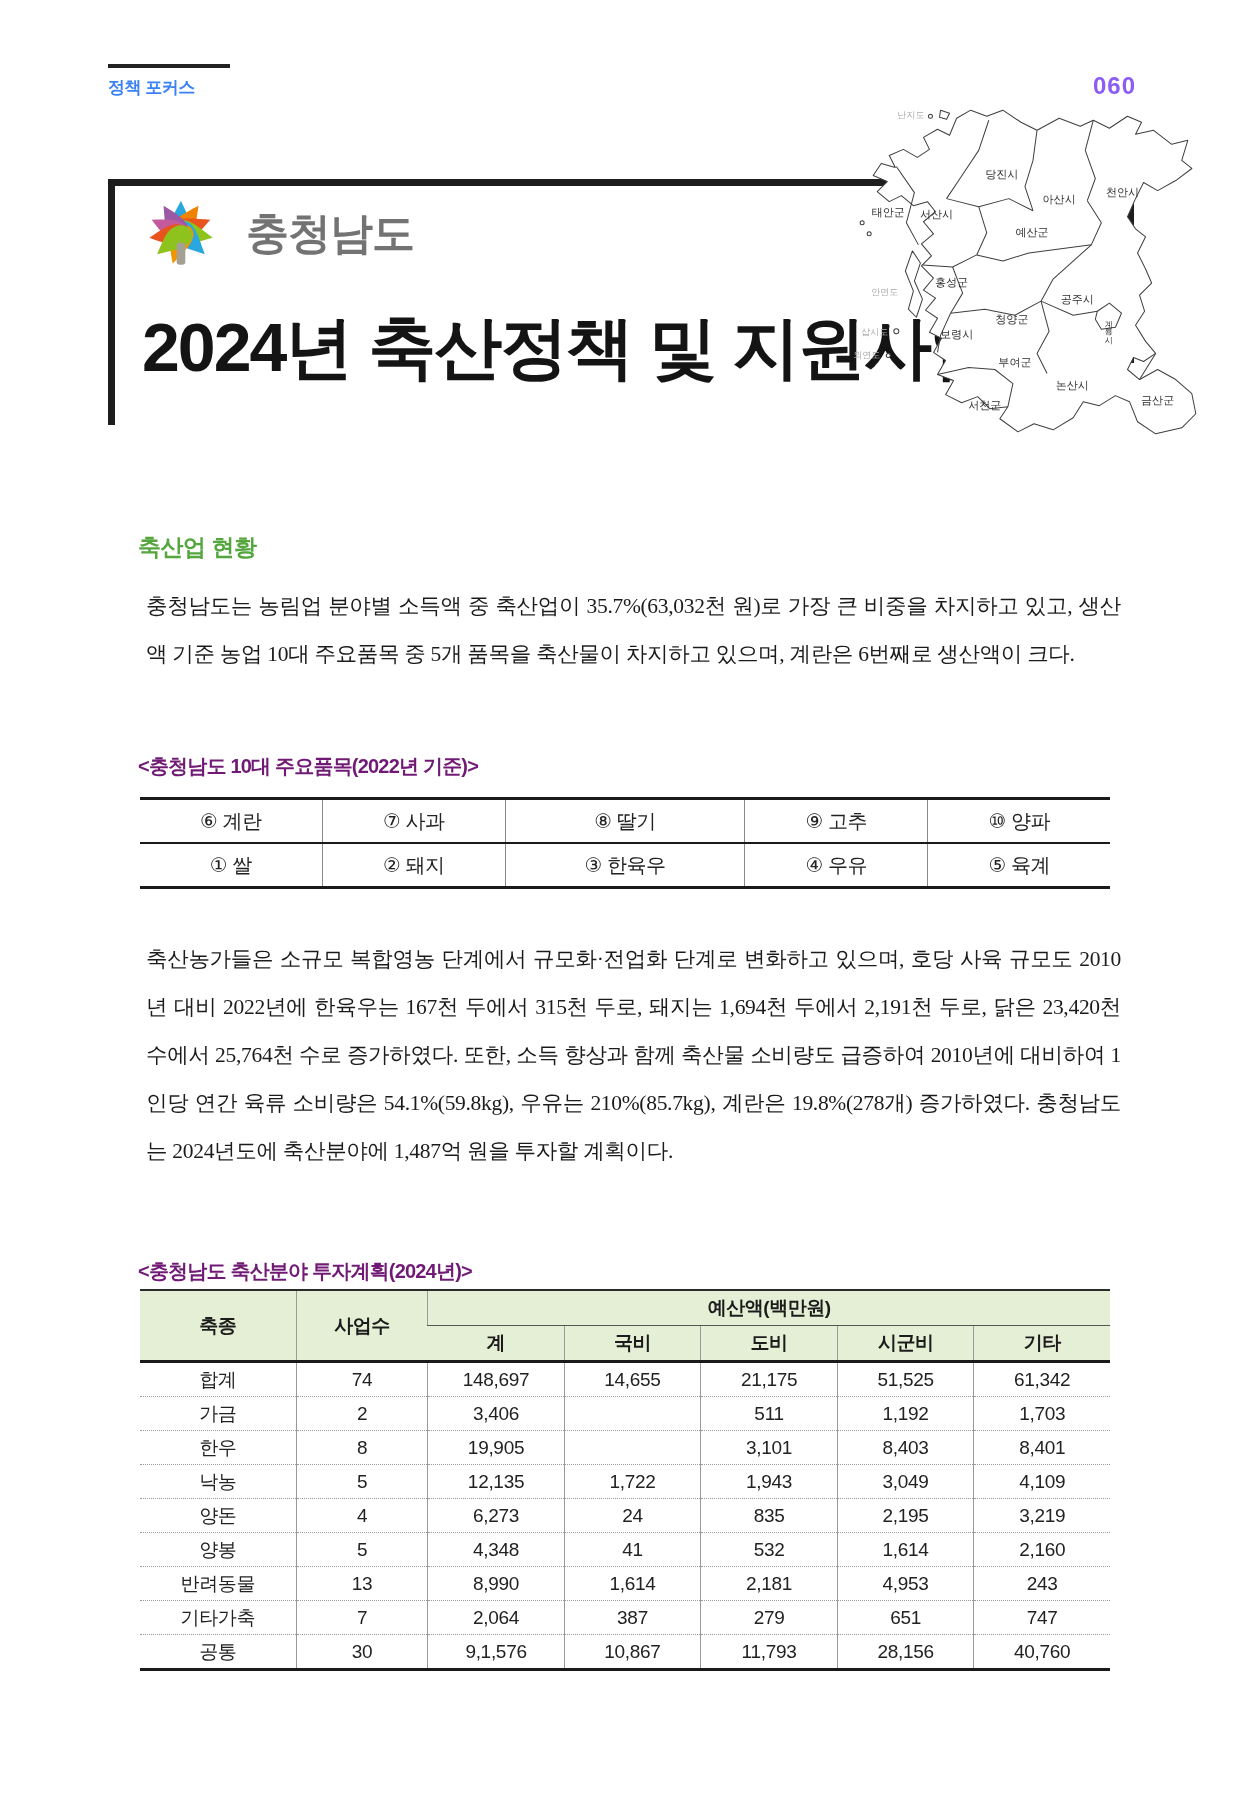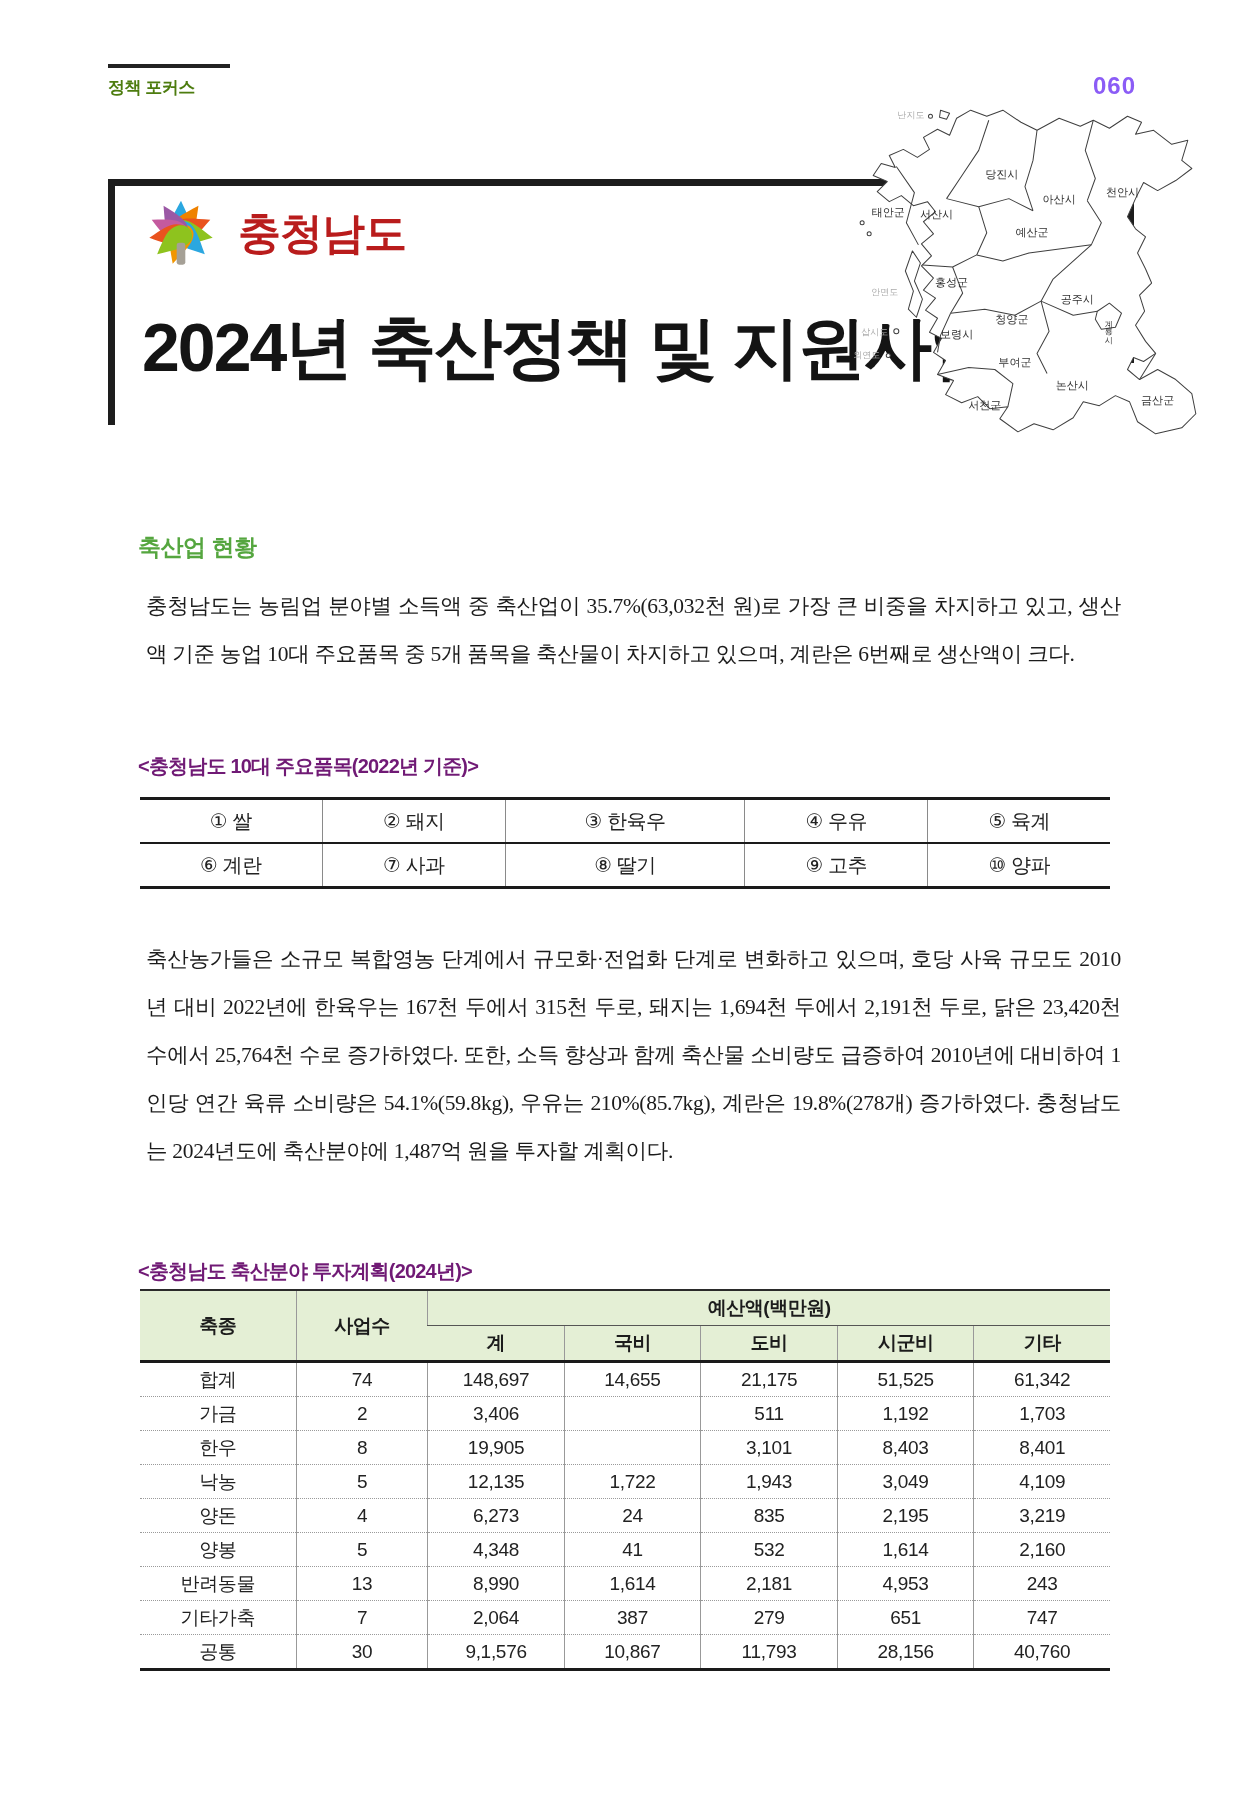--- a/index.html
+++ b/index.html
@@ -2,30 +2,30 @@
 <html><head>
 <meta charset="utf-8">
 <style>
   html,body{margin:0;padding:0;background:#ffffff;}
   .page{position:relative;width:1252px;height:1820px;background:#fff;overflow:hidden;
         font-family:"Liberation Sans","DejaVu Sans",sans-serif;color:#1c1c1c;}
   .abs{position:absolute;}
 
   
   .kicker-rule{left:108px;top:64px;width:122px;height:4px;background:#222;}
-  .kicker{left:108px;top:76px;font-size:17px;font-weight:bold;color:#4d7c0f;letter-spacing:-0.5px;text-align:center;}
+  .kicker{left:108px;top:76px;font-size:17px;font-weight:bold;color:#3b82f6;letter-spacing:-0.5px;text-align:center;}
   .page-num{left:1093px;top:72px;width:70px;font-size:24px;font-weight:bold;color:#8b5cf6;letter-spacing:1px;}
 
   
   .frame-top{left:108px;top:179px;width:1026px;height:7px;background:#1d1d1d;z-index:1;}
   .frame-left{left:108px;top:179px;width:7px;height:246px;background:#1d1d1d;z-index:1;}
   .frame-right{left:1127px;top:179px;width:7px;height:184px;background:#1d1d1d;z-index:1;}
 
   .brand-row{left:144px;top:194px;height:80px;display:flex;align-items:center;z-index:2;}
-  .brand-text{margin-left:20px;font-size:43px;font-weight:bold;color:#b91c1c;letter-spacing:-1px;}
+  .brand-text{margin-left:28px;font-size:43px;font-weight:bold;color:#737373;letter-spacing:-1px;}
   .doc-title{left:142px;top:303px;font-size:68px;font-weight:800;color:#141414;letter-spacing:-2px;z-index:2;white-space:nowrap;}
 
   .map-svg{left:836px;top:104px;z-index:5;}
   .map-label{font-size:11px;fill:#2f2f2f;font-family:"Liberation Sans","DejaVu Sans",sans-serif;}
   .island-label{font-size:9px;fill:#ababab;font-family:"Liberation Sans","DejaVu Sans",sans-serif;}
 
   
   .sec-heading{left:138px;top:532px;font-size:23px;font-weight:bold;color:#55a63f;letter-spacing:-0.5px;}
   .body-para{left:138px;width:975px;font-family:"Liberation Serif","DejaVu Serif",serif;
              font-size:21.5px;line-height:48px;color:#1b1b1b;text-align:justify;letter-spacing:-0.3px;margin:8px;}
@@ -144,32 +144,32 @@
     </g>
   </svg>
 
   <div class="abs sec-heading">축산업 현황</div>
   <p class="abs body-para para1">충청남도는 농림업 분야별 소득액 중 축산업이 35.7%(63,032천 원)로 가장 큰 비중을 차지하고 있고, 생산액 기준 농업 10대 주요품목 중 5개 품목을 축산물이 차지하고 있으며, 계란은 6번째로 생산액이 크다.</p>
 
   <div class="abs tbl-caption cap1">&lt;충청남도 10대 주요품목(2022년 기준)&gt;</div>
   <table class="abs items-table">
     <tbody>
       <tr>
+        <td>⑥ 계란</td>
+        <td>⑦ 사과</td>
+        <td>⑧ 딸기</td>
+        <td>⑨ 고추</td>
+        <td>⑩ 양파</td>
+      </tr>
+      <tr>
         <td>① 쌀</td>
         <td>② 돼지</td>
         <td>③ 한육우</td>
         <td>④ 우유</td>
         <td>⑤ 육계</td>
-      </tr>
-      <tr>
-        <td>⑥ 계란</td>
-        <td>⑦ 사과</td>
-        <td>⑧ 딸기</td>
-        <td>⑨ 고추</td>
-        <td>⑩ 양파</td>
       </tr>
     </tbody>
   </table>
 
   <p class="abs body-para para2">축산농가들은 소규모 복합영농 단계에서 규모화·전업화 단계로 변화하고 있으며, 호당 사육 규모도 2010년 대비 2022년에 한육우는 167천 두에서 315천 두로, 돼지는 1,694천 두에서 2,191천 두로, 닭은 23,420천 수에서 25,764천 수로 증가하였다. 또한, 소득 향상과 함께 축산물 소비량도 급증하여 2010년에 대비하여 1인당 연간 육류 소비량은 54.1%(59.8kg), 우유는 210%(85.7kg), 계란은 19.8%(278개) 증가하였다. 충청남도는 2024년도에 축산분야에 1,487억 원을 투자할 계획이다.</p>
 
   <div class="abs tbl-caption cap2">&lt;충청남도 축산분야 투자계획(2024년)&gt;</div>
   <table class="abs budget-table">
     <thead>
       <tr>

